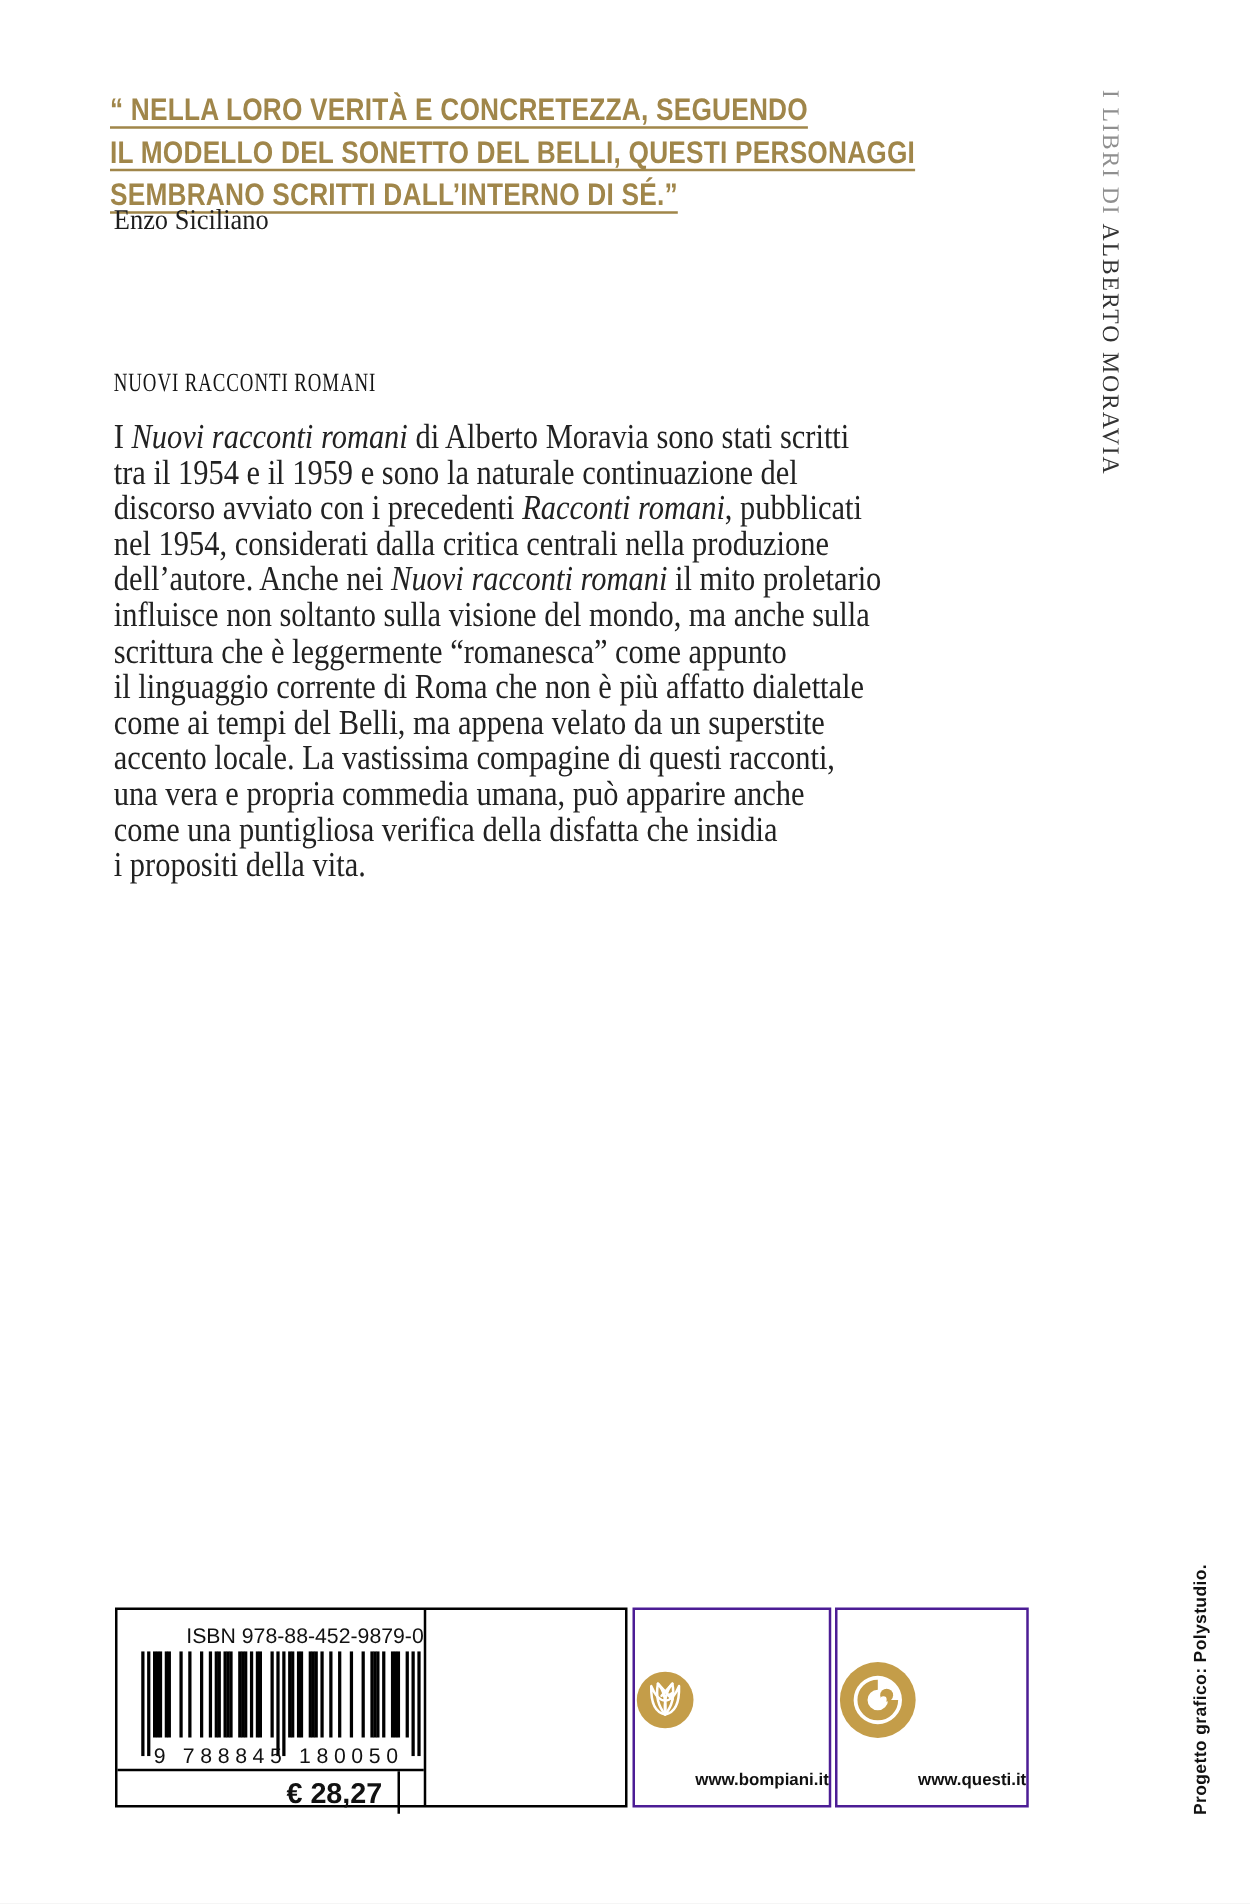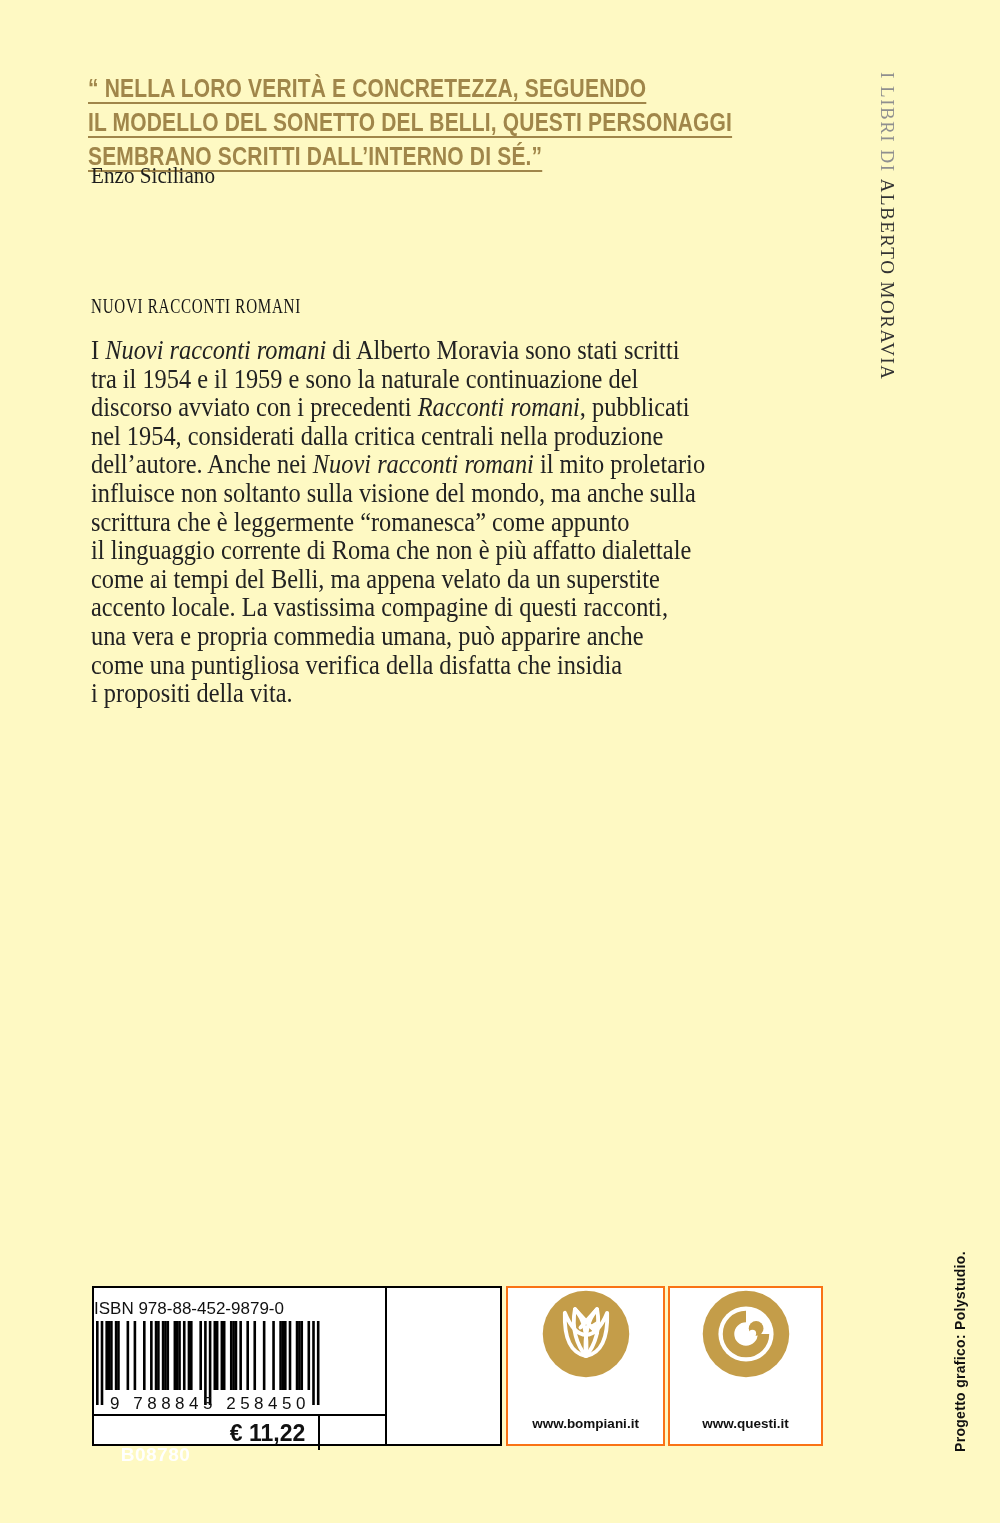--- a/index.html
+++ b/index.html
@@ -1,20 +1,20 @@
 <!DOCTYPE html>
 <html><head>
 <meta charset="utf-8">
 <style>
   html,body{margin:0;padding:0;background:#e8e8e8;}
   .page{
     position:relative;
     width:1000px;height:1523px;
     margin:0 auto;
-    background:#fef9c3;
+    background:#ffffff;
     overflow:hidden;
     font-family:"Liberation Serif", serif;
     color:#1d1d1d;
   }
   
   .quote{
     position:absolute;left:88px;top:71px;width:800px;
     font-family:"Liberation Sans", sans-serif;
     font-weight:700;
     font-size:25px;line-height:34px;
@@ -62,23 +62,23 @@
     display:flex;
   }
   .boxAB{
     width:410px;height:100%;
     border:2px solid #000;
     box-sizing:border-box;
     display:flex;
     background:#fff;
   }
   .col-barcode{
-    width:293px;box-sizing:border-box;
+    width:247px;box-sizing:border-box;
     border-right:2px solid #000;
-    display:flex;flex-direction:column;align-items:flex-start;
+    display:flex;flex-direction:column;align-items:flex-end;
   }
   .isbn-label{
     margin-top:11px;
     font-family:"Liberation Sans", sans-serif;
     font-size:17px;letter-spacing:0px;color:#111;
   }
   .barcode-wrap{margin-top:2px;position:relative;}
   .barcode-digits{
     margin-top:-15px;position:relative;
     font-family:"Liberation Sans", sans-serif;
@@ -103,22 +103,22 @@
   }
   .col-imprint{
     flex:1;display:flex;align-items:center;justify-content:center;
   }
   .imprint{
     font-size:19px;line-height:20px;letter-spacing:1px;
     text-align:center;white-space:pre-line;color:#1a1a1a;
   }
   .gapA{width:4px;}  .gapB{width:3px;}
   .logo-box{
-    box-sizing:border-box;border:2px solid #f97316;height:100%;
-    display:flex;flex-direction:column;align-items:center;
+    box-sizing:border-box;border:2px solid #4c1d95;height:100%;
+    display:flex;align-items:center;
     padding-bottom:13px;background:#fff;
   }
   .logo-box.bompiani{width:159px;}
   .logo-box.giunti{width:155px;}
   .logo-url{
     margin-top:auto;
     font-family:"Liberation Sans", sans-serif;
     font-weight:700;font-size:13.5px;color:#111;
   }
   
@@ -208,24 +208,24 @@
               <rect x="190.00" y="0" width="2.60" height="69" fill="#000"></rect>
               <rect x="194.70" y="0" width="2.60" height="69" fill="#000"></rect>
               <rect x="201.75" y="0" width="2.60" height="69" fill="#000"></rect>
               <rect x="204.10" y="0" width="2.60" height="69" fill="#000"></rect>
               <rect x="206.45" y="0" width="2.60" height="69" fill="#000"></rect>
               <rect x="213.50" y="0" width="2.60" height="69" fill="#000"></rect>
               <rect x="218.20" y="0" width="2.60" height="84" fill="#000"></rect>
               <rect x="222.90" y="0" width="2.60" height="84" fill="#000"></rect>
             </svg>
         </div>
-        <div class="barcode-digits">9 788845 258450</div>
+        <div class="barcode-digits">9 788845 180050</div>
         <div class="row-bottom">
           <div class="code-cell">B08780</div>
-          <div class="price-cell">€ 11,22</div>
+          <div class="price-cell">€ 28,27</div>
         </div>
       </div>
     </div>
 
     <div class="gapA"></div>
 
     <div class="logo-box bompiani">
       <svg width="92" height="92" viewBox="0 0 100 100" xmlns="http://www.w3.org/2000/svg">
         <circle cx="50" cy="50" r="47" fill="#c49d49"></circle>
         <g stroke="#ffffff" stroke-width="4.2" fill="none" stroke-linecap="round" stroke-linejoin="round">

